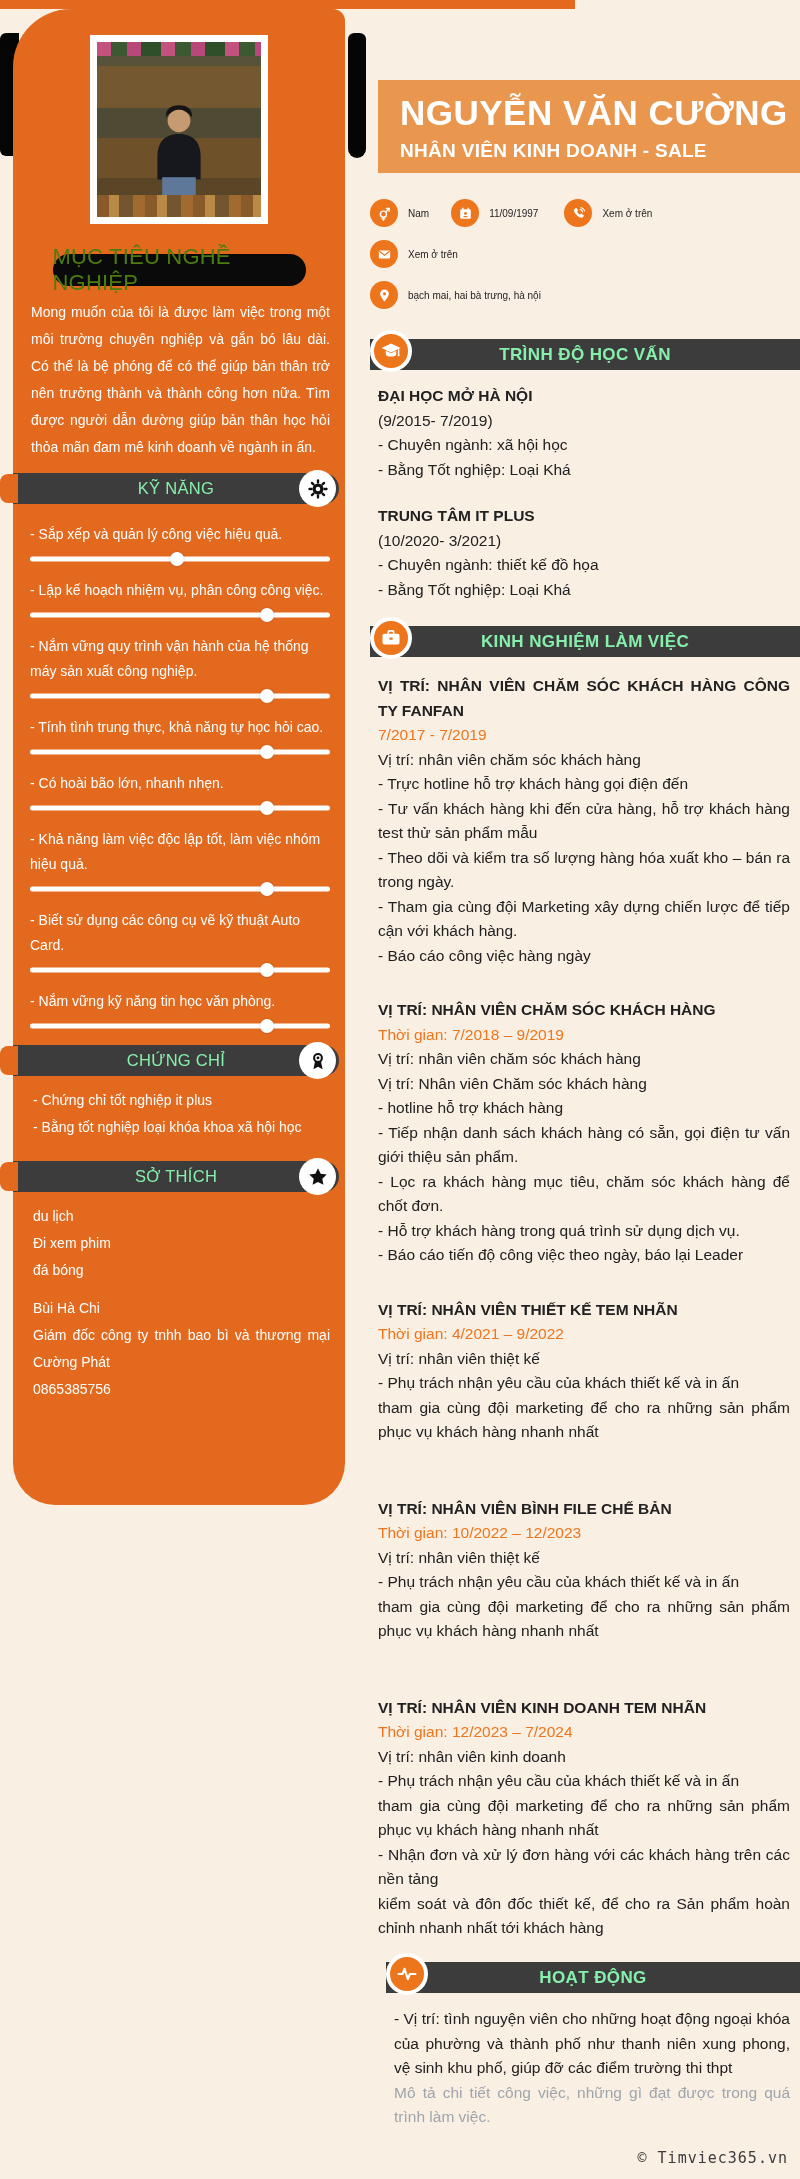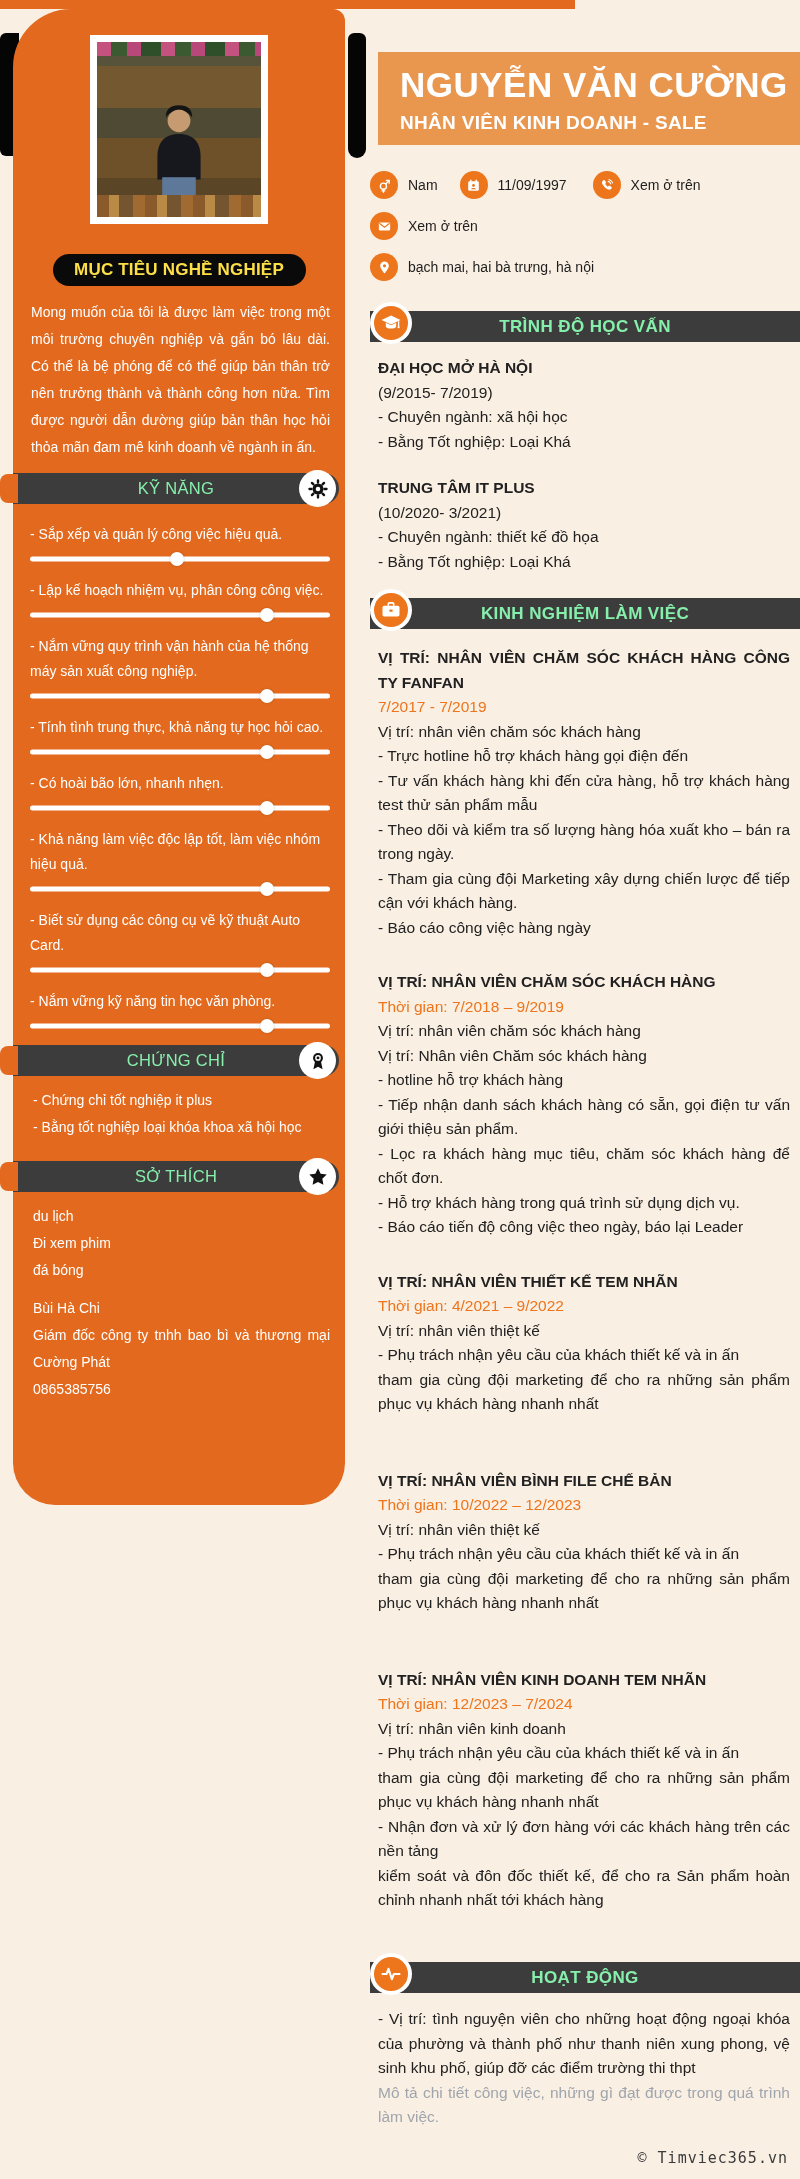--- a/index.html
+++ b/index.html
@@ -20,21 +20,21 @@
   .photo-frame{margin:26px auto 0;width:178px;height:189px;border:7px solid #fff;position:relative;overflow:hidden;
     background:linear-gradient(180deg,#6e4f26 0 8%,#57533a 8% 14%,#745830 14% 38%,#4f4a33 38% 55%,#6e5128 55% 78%,#5a4526 78% 100%)}
   .photo-frame::before{content:"";position:absolute;left:0;top:0;right:0;height:14px;
     background:repeating-linear-gradient(90deg,#c4527e 0 14px,#3c5a32 14px 30px,#b9487a 30px 44px,#2f4f2b 44px 64px)}
   .photo-frame::after{content:"";position:absolute;left:0;bottom:0;right:0;height:22px;
     background:repeating-linear-gradient(90deg,#8a5a2a 0 12px,#b98a45 12px 22px,#74552f 22px 36px,#a06a30 36px 48px)}
   .photo-person{position:absolute;left:50%;bottom:-4px;transform:translateX(-50%);width:120px;height:150px}
 
   .obj-pill{margin:30px auto 0;width:253px;height:32px;background:var(--black);border-radius:16px;
             display:flex;align-items:center;justify-content:center}
-  .obj-pill span{color:#fde047;font-weight:700;font-size:17px;letter-spacing:.2px}
+  .obj-pill span{color:#4d7c0f;font-weight:400;font-size:22px;letter-spacing:.2px}
   .obj-text{margin:13px 15px 0 18px;color:#fff;font-size:14px;line-height:27px;text-align:justify}
 
   .s-bar{position:relative;margin-top:12px;margin-right:6px;height:31px;background:var(--bar-dark);
          border-radius:0 16px 16px 0}
   .s-bar::before{content:"";position:absolute;left:-13px;top:1px;width:18px;height:29px;
                  background:var(--accent);border-radius:8px 0 0 8px}
   .s-bar-label{position:absolute;inset:0;text-align:center;line-height:31px;color:#86efac;font-weight:400;
                font-size:16.5px;letter-spacing:.3px}
   .s-circ{position:absolute;right:3px;top:-3px;width:37px;height:37px;background:#fff;border-radius:50%;
           display:flex;align-items:center;justify-content:center}
@@ -47,28 +47,28 @@
   .track{position:absolute;left:0;right:0;top:50%;transform:translateY(-50%);height:5px;background:#fff;border-radius:3px}
   .thumb{position:absolute;top:50%;width:14px;height:14px;background:#fff;border-radius:50%;
          transform:translate(-50%,-50%);box-shadow:0 0 2px rgba(0,0,0,.25)}
 
   .s-list{margin:11px 15px 0 20px;color:#fff;font-size:14px;line-height:27px}
   .s-list .just{text-align:justify}
   .mt20{margin-top:20px}
 
   
   .main{position:absolute;left:345px;top:0;right:0;height:100%}
-  .band{margin:52px 0 0 33px;height:93px;background:var(--header-band);padding:14px 0 0 22px}
+  .band{margin:80px 0 0 33px;height:93px;background:var(--header-band);padding:14px 0 0 22px}
   .name{color:#fff;font-weight:700;font-size:35px;letter-spacing:.5px;line-height:38px}
   .role{color:#fff;font-weight:700;font-size:19px;letter-spacing:.3px;margin-top:8px}
 
   .contact{margin:26px 0 0 25px}
   .c-row{display:flex;align-items:center;margin-bottom:13px;height:28px}
   .c-item{display:flex;align-items:center}
-  .c-item > span.c-txt{margin-left:10px;font-size:14px;color:#1e1e1e}
+  .c-item > span.c-txt{margin-left:10px;font-size:10px;color:#1e1e1e}
   .ci2{margin-left:22px}.ci3{margin-left:26px}
   .c-ic{width:28px;height:28px;border-radius:50%;background:var(--accent-bright);
         display:flex;align-items:center;justify-content:center;flex:none}
   .c-ic svg{width:17px;height:17px}
 
   .m-bar{position:relative;margin-left:25px;height:31px;background:var(--bar-dark)}
   .m-bar-label{position:absolute;inset:0;text-align:center;line-height:31px;color:#86efac;font-weight:700;
                font-size:17px;letter-spacing:.4px}
   .m-circ{position:absolute;left:0;top:-9px;width:42px;height:42px;border:4px solid #fff;border-radius:50%;
           background:var(--accent-bright);display:flex;align-items:center;justify-content:center}
@@ -78,21 +78,21 @@
   .m-body{margin:14px 10px 0 33px;font-size:15.5px;line-height:24.5px;color:var(--text)}
   .m-body.exp-body{margin-top:17px}
   .b{font-weight:700}
   .just{text-align:justify}
   .edu{margin-bottom:22px}
   .exp{margin-bottom:30px}
   .gapbig{margin-bottom:52px}
   .period{color:var(--accent-bright)}
   .muted{color:var(--muted)}
 
-  .activities{position:absolute;left:0;right:0;top:1962px}
+  .activities{position:absolute;left:16px;right:0;top:1962px}
   .watermark{position:absolute;right:12px;bottom:12px;font-family:"DejaVu Sans Mono",monospace;
              font-size:15px;color:#3b3b3b;letter-spacing:1px}
 </style>
 </head>
 <body>
 
 <div class="page">
   <div class="top-strip"></div>
   <div class="black-tab-left"></div>
 

